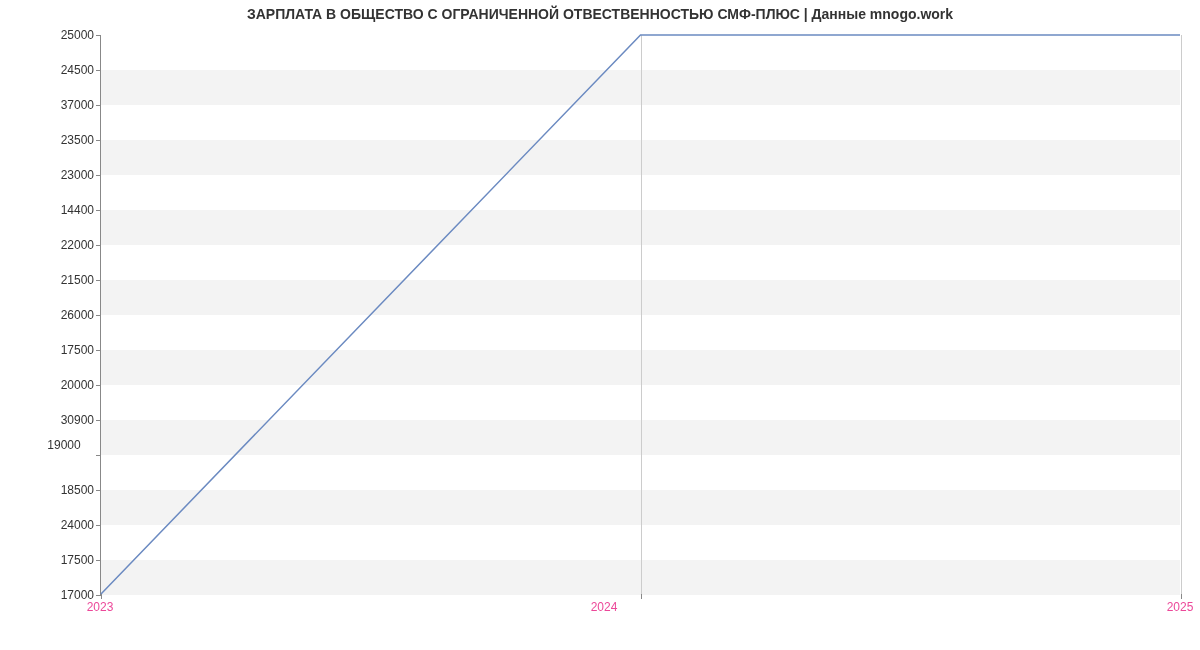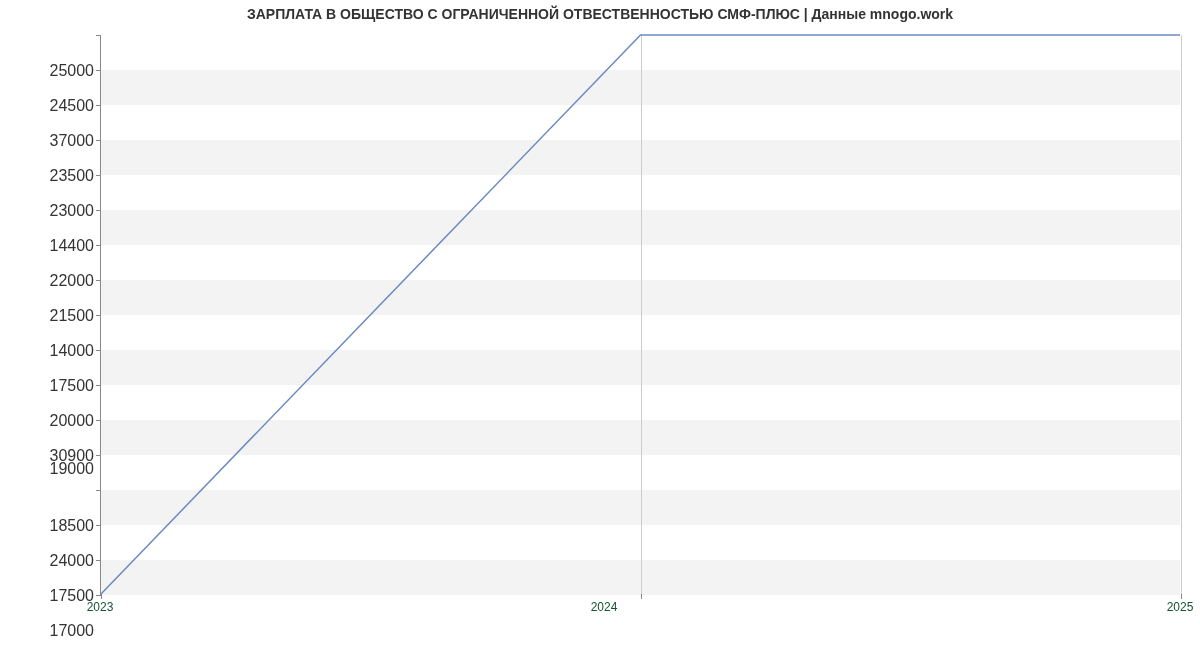--- a/index.html
+++ b/index.html
@@ -49,37 +49,36 @@
     bottom: 0;
     width: 0;
     border-left: 1px solid #ccc;
     z-index: 1;
   }
   .ytick {
     position: absolute;
     right: 1106px;
     width: 60px;
     text-align: right;
-    font-size: 16px;
+    font-size: 12px;
     color: #333;
     transform: translateY(-50%);
-    margin-top: 36px;
   }
   .ytick-mark {
     position: absolute;
     left: -5px;
     width: 5px;
     height: 0;
     border-top: 1px solid #888;
   }
   .xtick {
     position: absolute;
     top: 600px;
     font-size: 12px;
-    color: #14532d;
+    color: #ec4899;
     transform: translateX(-50%);
   }
   .xtick-mark {
     position: absolute;
     bottom: -5px;
     height: 5px;
     width: 0;
     border-left: 1px solid #888;
   }
   svg.series {
@@ -136,25 +135,25 @@
       <div class="xtick-mark" style="left: 0px;"></div>
       <div class="xtick-mark" style="left: 540px;"></div>
       <div class="xtick-mark" style="left: 1080px;"></div>
     </div>
 </div>
 
 <div class="ytick" style="top: 595px;">17000</div>
 <div class="ytick" style="top: 560px;">17500</div>
 <div class="ytick" style="top: 525px;">24000</div>
 <div class="ytick" style="top: 490px;">18500</div>
-<div class="ytick" style="top: 433px;">19000</div>
+<div class="ytick" style="top: 445px; text-align: center;">19000</div>
 <div class="ytick" style="top: 420px;">30900</div>
 <div class="ytick" style="top: 385px;">20000</div>
 <div class="ytick" style="top: 350px;">17500</div>
-<div class="ytick" style="top: 315px;">14000</div>
+<div class="ytick" style="top: 315px;">26000</div>
 <div class="ytick" style="top: 280px;">21500</div>
 <div class="ytick" style="top: 245px;">22000</div>
 <div class="ytick" style="top: 210px;">14400</div>
 <div class="ytick" style="top: 175px;">23000</div>
 <div class="ytick" style="top: 140px;">23500</div>
 <div class="ytick" style="top: 105px;">37000</div>
 <div class="ytick" style="top: 70px;">24500</div>
 <div class="ytick" style="top: 35px;">25000</div>
 <div class="xtick" style="left: 100px;">2023</div>
 <div class="xtick" style="left: 604px;">2024</div>

